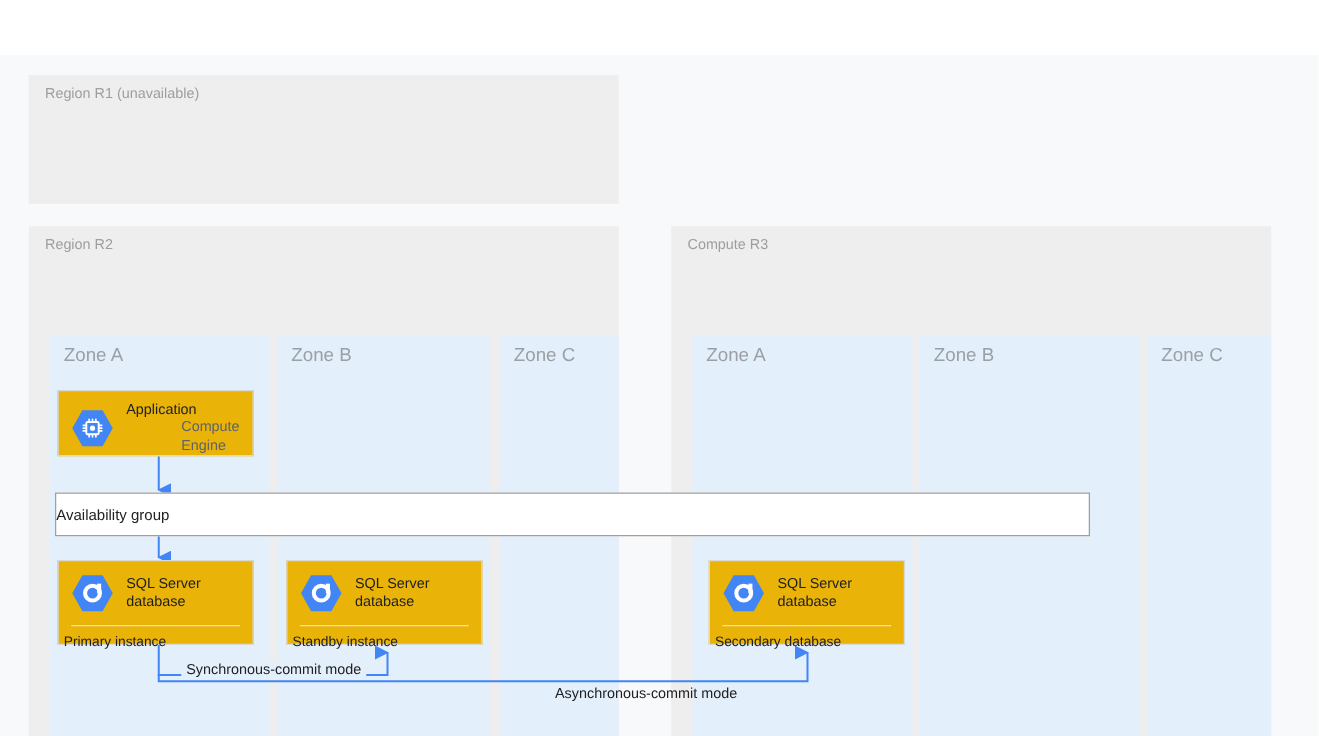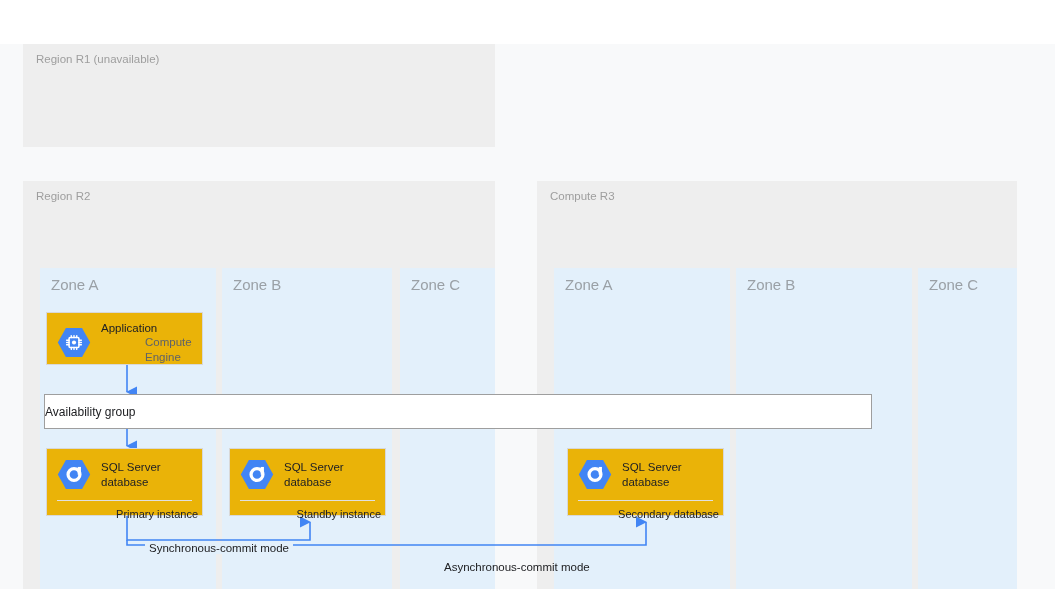--- a/index.html
+++ b/index.html
@@ -53,21 +53,21 @@
   .region {
     position: absolute;
     background: #eeeeee;
   }
   .region-label {
     position: absolute;
     left: 13px; top: 9px;
     font-size: 11.5px;
     color: #9e9e9e;
   }
-  #region-r1 { left: 23px; top: 0;  width: 472px; height: 103px; }
+  #region-r1 { left: 23px; top: 16px;  width: 472px; height: 103px; }
   #region-r2 { left: 23px; top: 137px; width: 472px; height: 436px; }
   #region-r3 { left: 537px; top: 137px; width: 480px; height: 436px; }
 
   
   .zone {
     position: absolute;
     background: #e3f0fb;
     top: 87px;
     height: 343px;
   }
@@ -117,21 +117,21 @@
     margin-left: 44px;
   }
   .card-divider {
     height: 1px;
     background: #e0e0e0;
     margin: 0 10px;
   }
   .card-footer {
     font-size: 11px;
     color: #202124;
-    text-align: right;
+    text-align: left;
     padding: 7px 4px 7px;
   }
 
   
   #app-card { left: 46px; top: 268px; width: 157px; height: 53px; }
   #app-card .card-top { padding: 8px 10px 8px 9px; }
 
   
   .db-card { width: 157px; height: 68px; top: 404px; }
   #db-primary   { left: 46px; }
@@ -162,21 +162,20 @@
   }
 
   
   .conn-label {
     position: absolute;
     font-size: 11.5px;
     color: #202124;
     background: #e3f0fb;
     padding: 0 4px;
     white-space: nowrap;
-    margin-top: 12px;
   }
   #label-sync  { left: 145px; top: 486px; }
   #label-async { left: 440px; top: 505px; background: transparent; }
 </style>
 </head>
 <body>
 
 <div id="stage">
 
 

